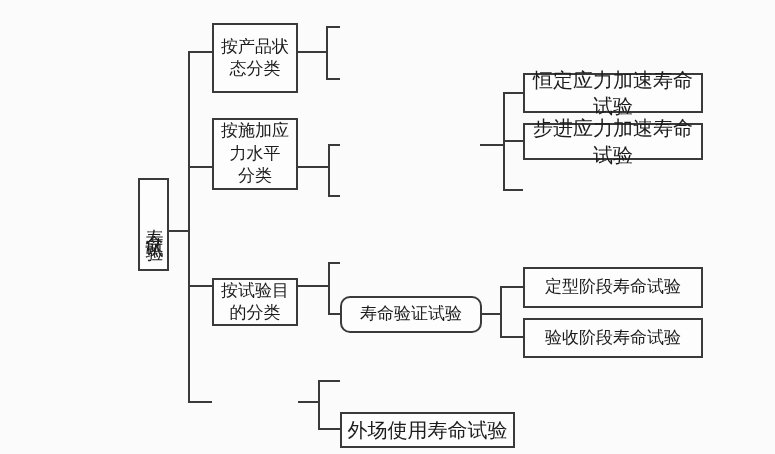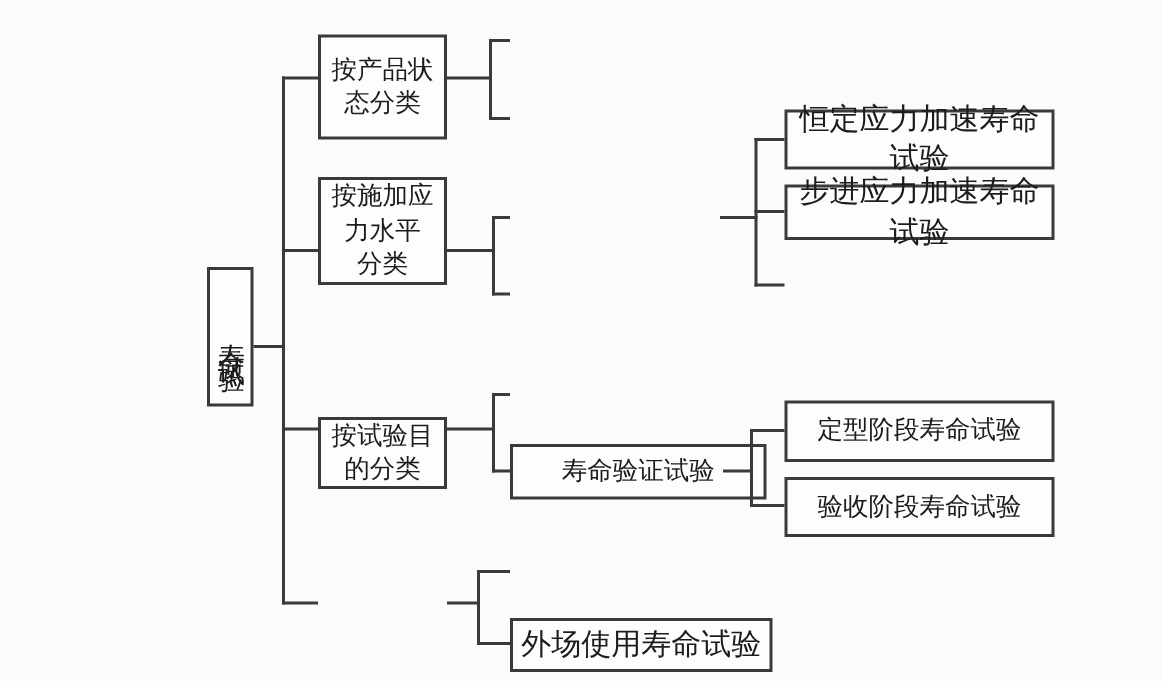--- a/index.html
+++ b/index.html
@@ -50,21 +50,21 @@
   <div class="node" style="left:212px; top:23px; width:86px; height:70px;">按产品状
 态分类</div>
   <div class="node" style="left:212px; top:118px; width:86px; height:72px;">按施加应
 力水平
 分类</div>
   <div class="node" style="left:212px; top:262px; width:86px; height:48px;margin-top:16px;">按试验目
 的分类</div>
 
 
 
-  <div class="node" style="left:340px; top:296px; width:171px; height:37px;">寿命验证试验</div>
+  <div class="node" style="left:340px; top:296px; width:142px; height:37px;border-radius:10px;">寿命验证试验</div>
 
   <div class="node f16" style="left:340px; top:412px; width:175px; height:36px;">外场使用寿命试验</div>
 
   <div class="node f16" style="left:523px; top:73px; width:180px; height:40px;">恒定应力加速寿命试验</div>
   <div class="node f16" style="left:523px; top:123px; width:180px; height:37px;">步进应力加速寿命试验</div>
 
   <div class="node" style="left:523px; top:318px; width:180px; height:40px;">验收阶段寿命试验</div>
   <div class="node" style="left:523px; top:267px; width:180px; height:41px;">定型阶段寿命试验</div>
 
   <div class="hline" style="left:169px; top:230px; width:21px;"></div>

